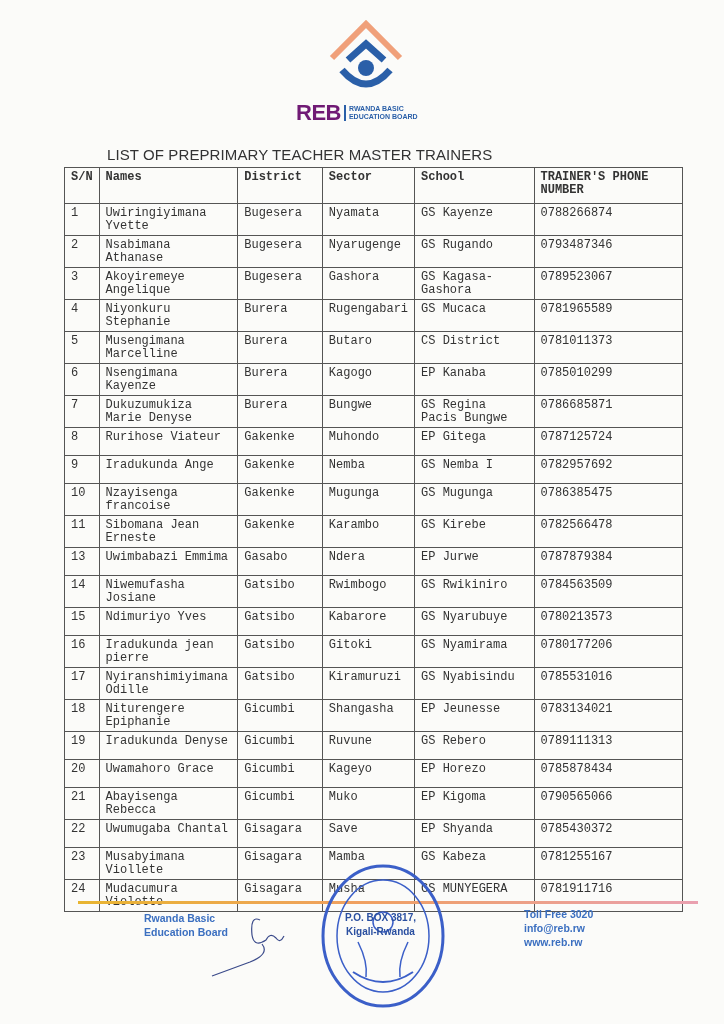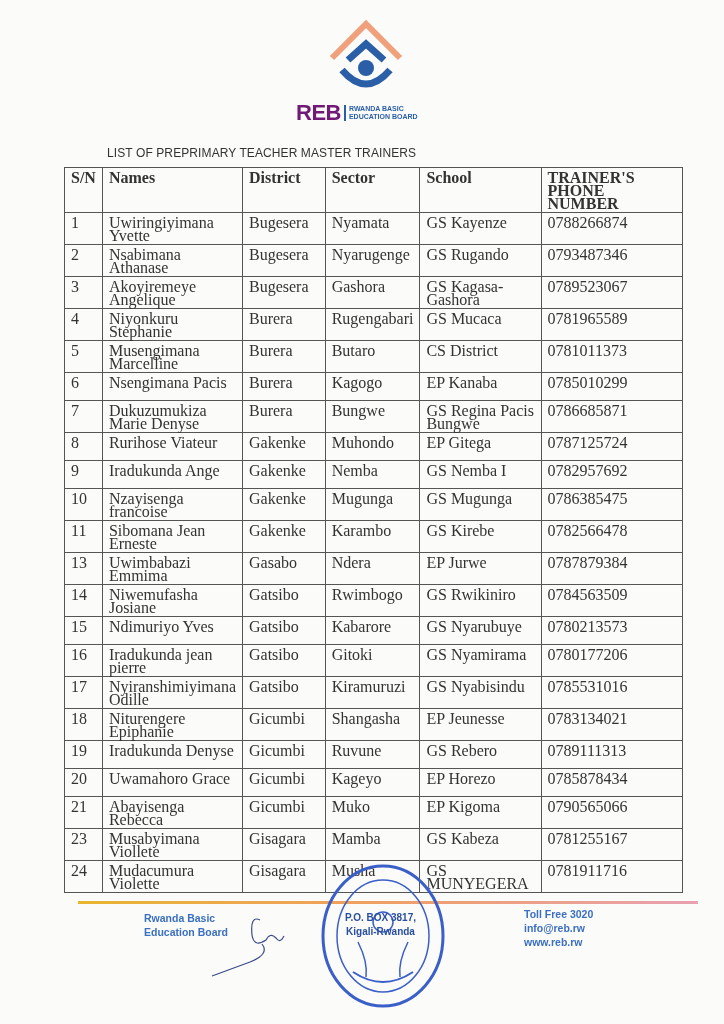--- a/index.html
+++ b/index.html
@@ -3,23 +3,23 @@
 <meta charset="utf-8">
 <style>
   html, body { margin:0; padding:0; }
   body { width:724px; height:1024px; background:#fbfbf9; position:relative; overflow:hidden;
          font-family:"Liberation Sans", sans-serif; color:#2a2a2a; }
   .logo { position:absolute; left:296px; top:18px; width:140px; height:110px; }
   .logo svg { position:absolute; left:30px; top:0; }
   .reb-text { position:absolute; left:0; top:82px; display:flex; align-items:center; }
   .reb-big { font-family:"Liberation Sans", sans-serif; font-weight:bold; font-size:22px; color:#701a75; letter-spacing:-0.5px; }
   .reb-sub { border-left:2px solid #2a5fa8; margin-left:3px; padding-left:3px; font-size:7px; font-weight:bold; color:#2a5fa8; line-height:8px; }
-  .title { position:absolute; left:107px; top:146px; font-size:12px; color:#333; letter-spacing:0.1px; }
+  .title { position:absolute; left:107px; top:146px; font-size:15px; color:#333; letter-spacing:0.1px; }
   table { position:absolute; left:64px; top:167px; border-collapse:collapse; width:619px;
-          font-family:Liberation Serif, serif; font-size:16px; color:#333; }
+          font-family:Liberation Mono, monospace; font-size:12px; color:#333; }
   td, th { border:1px solid #555; vertical-align:top; padding:3px 6px 2px 6px; text-align:left; line-height:13px; }
   th { font-weight:bold; height:30px; }
   td { height:22px; }
   col.c0 { width:33px; } col.c1 { width:139px; } col.c2 { width:86px; } col.c3 { width:83px; } col.c4 { width:123px; } col.c5 { width:155px; }
   .footer-line { position:absolute; left:78px; top:901px; width:620px; height:3px;
                  background:linear-gradient(90deg,#e8b530 0%,#f0a060 45%,#e9a0b0 100%); }
   .footer-left { position:absolute; left:144px; top:911px; font-size:10.5px; font-weight:bold; color:#3b6fc0; line-height:14px; }
   .footer-mid { position:absolute; left:332px; top:911px; font-size:10px; font-weight:bold; color:#2a4fa0; line-height:14px; text-align:center;margin-left:13px; }
   .footer-right { position:absolute; left:524px; top:907px; font-size:10.5px; font-weight:bold; color:#3b6fc0; line-height:14px; }
   .stamp { position:absolute; left:318px; top:862px; width:130px; height:148px; }
@@ -101,21 +101,21 @@
       <tr>
         <td>5</td>
         <td>Musengimana Marcelline</td>
         <td>Burera</td>
         <td>Butaro</td>
         <td>CS District</td>
         <td>0781011373</td>
       </tr>
       <tr>
         <td>6</td>
-        <td>Nsengimana Pacis</td>
+        <td>Nsengimana Kayenze</td>
         <td>Burera</td>
         <td>Kagogo</td>
         <td>EP Kanaba</td>
         <td>0785010299</td>
       </tr>
       <tr>
         <td>7</td>
         <td>Dukuzumukiza Marie Denyse</td>
         <td>Burera</td>
         <td>Bungwe</td>
@@ -218,20 +218,28 @@
         <td>EP Horezo</td>
         <td>0785878434</td>
       </tr>
       <tr>
         <td>21</td>
         <td>Abayisenga Rebecca</td>
         <td>Gicumbi</td>
         <td>Muko</td>
         <td>EP Kigoma</td>
         <td>0790565066</td>
+      </tr>
+      <tr>
+        <td>22</td>
+        <td>Uwumugaba Chantal</td>
+        <td>Gisagara</td>
+        <td>Save</td>
+        <td>EP Shyanda</td>
+        <td>0785430372</td>
       </tr>
       <tr>
         <td>23</td>
         <td>Musabyimana Viollete</td>
         <td>Gisagara</td>
         <td>Mamba</td>
         <td>GS Kabeza</td>
         <td>0781255167</td>
       </tr>
       <tr>

